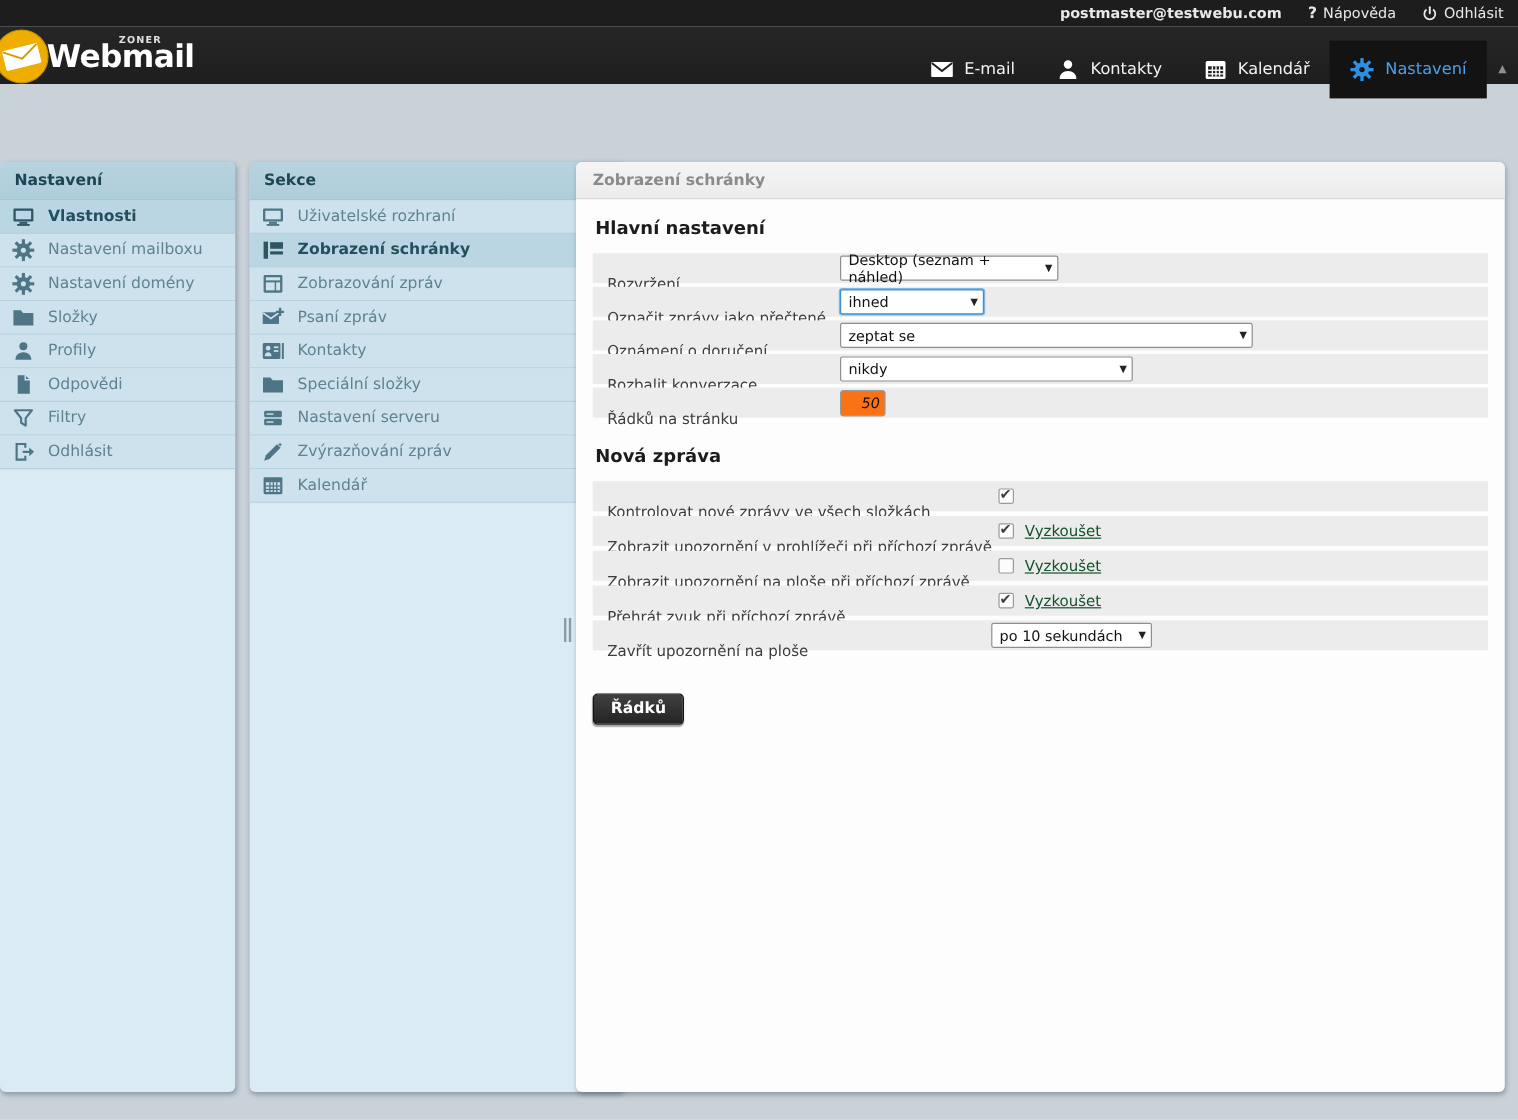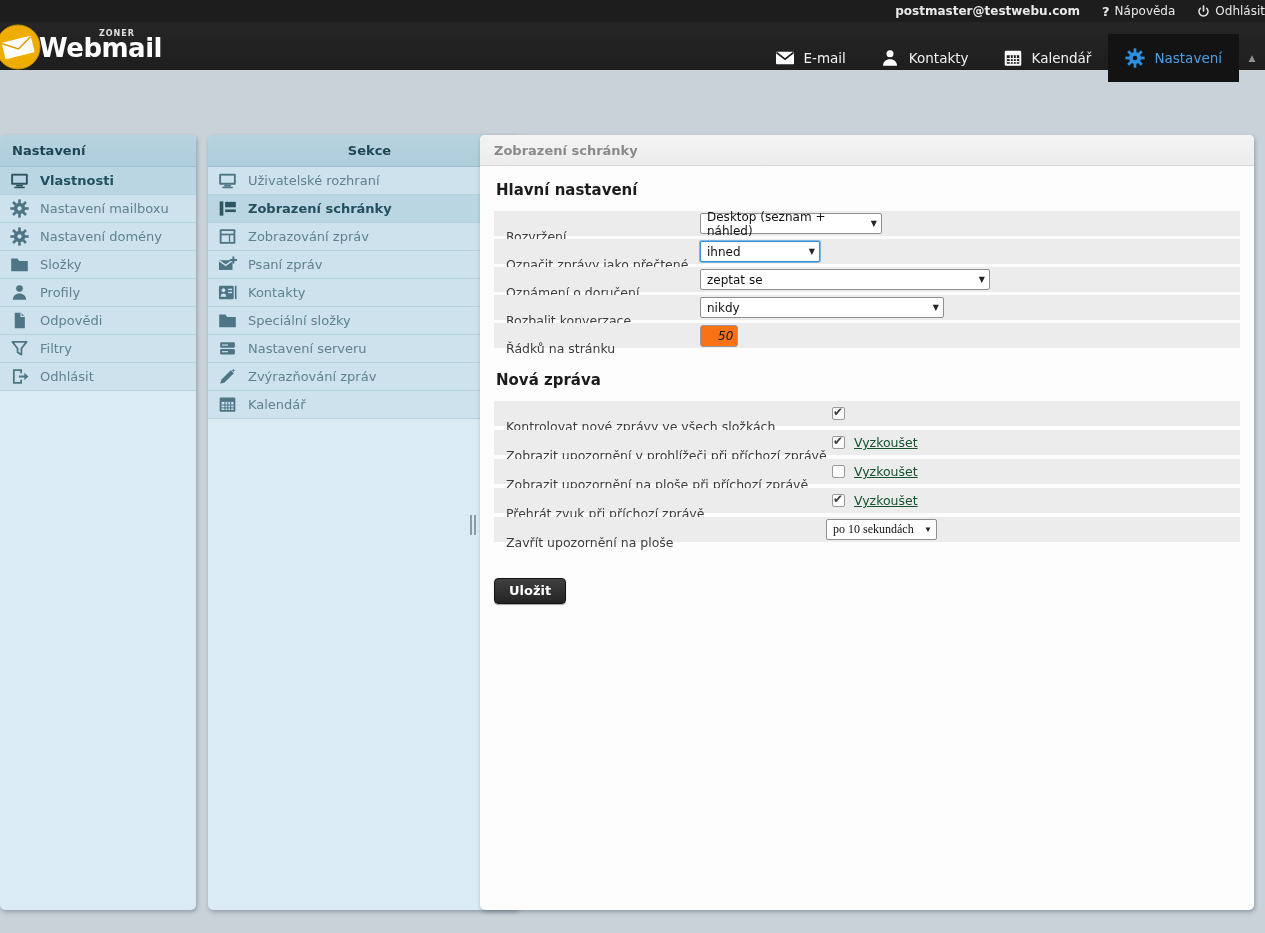--- a/index.html
+++ b/index.html
@@ -2,21 +2,21 @@
 <html><head>
 <meta charset="utf-8">
 <style>
   * { margin:0; padding:0; box-sizing:border-box; }
   html,body { width:1265px; height:933px; overflow:hidden;
     font-family:"DejaVu Sans", sans-serif; background:#cad2d9; }
 
   
   .topbar { position:absolute; left:0; top:0; width:1265px; height:22px;
     background:#1d1d1d; display:flex; align-items:center; justify-content:flex-end;
-    gap:22px; color:#e9e9e9; }
+    gap:22px; padding-right:12px; color:#e9e9e9; }
   .topbar .acct { font-size:12px; font-weight:bold; }
   .tb-item { display:flex; align-items:center; gap:5px; font-size:12px; cursor:pointer; }
   .qmark { font-weight:bold; font-size:13px; }
   .pwr { width:13px; height:13px; color:#e9e9e9; }
 
   
   .navbar { position:absolute; left:0; top:22px; width:1265px; height:48px;
     background:linear-gradient(#262626,#1e1e1e); }
   .logo-circle { position:absolute; left:-5px; top:2px; width:46px; height:46px; }
   .brand-name { position:absolute; left:39px; top:11px; color:#fff; font-size:26px;
@@ -29,21 +29,21 @@
   .nav-item .nico { width:20px; height:20px; color:#fff; --bg:#1e1e1e; }
   .nav-item.active { background:#131313; color:#4aa0e8; }
   .nav-item.active .nico { color:#2e8fe0; --bg:#131313; }
   .nav-collapse { width:26px; display:flex; align-items:center; justify-content:center;
     color:#8f8f8f; font-size:9px; cursor:pointer; }
 
   
   .panel { position:absolute; top:135px; height:775px; border-radius:5px;
     background:#daebf4; box-shadow:1px 2px 4px rgba(70,90,105,.45); overflow:hidden; }
   .panel-left  { left:0;   width:196px; }
-  .panel-mid   { left:208px; width:311px;text-align:center; }
+  .panel-mid   { left:208px; width:311px; }
   .panel-head { height:32px; line-height:32px; padding-left:12px;
     background:linear-gradient(#b7d3df,#aecdda); color:#1d4654;
     font-size:13px; font-weight:bold; border-bottom:1px solid #9dbecc; }
   .pitem { height:28px; display:flex; align-items:center; gap:11px; padding-left:10px;
     background:#cde2ec; border-bottom:1px solid #b6d2de; color:#5f8290;
     font-size:13px; cursor:pointer; }
   .pitem .ico { width:19px; height:19px; color:#4d7585; --bg:#cde2ec; flex:0 0 auto; }
   .pitem.active { background:#b9d6e2; color:#23505e; font-weight:bold; }
   .pitem.active .ico { color:#2d5563; --bg:#b9d6e2; }
 
@@ -64,22 +64,22 @@
   .frow { position:relative; height:25px; margin-bottom:3px; background:#ececec; }
   .frow2 { margin-bottom:4px; }
   .flabel { position:absolute; left:12px; top:5px; font-size:12.5px; color:#3d3d3d;margin-top:13px; }
 
   .select { position:absolute; left:206px; top:2px; height:21px; background:#fff;
     border:1px solid #8f8f8f; border-radius:2px; display:flex; align-items:center;
     justify-content:space-between; padding:0 4px 0 6px; font-size:12px; color:#111;
     cursor:pointer; }
   .select .arr { font-size:8px; color:#222; margin-left:6px; }
   .select.focus { border:1px solid #3d8fd6; box-shadow:0 0 0 1px #7db4e0; }
-  .w182{width:182px} .w122{width:120px} .w344{width:290px} .w208{width:244px}
-  .w117{width:111px; left:332px;font-family:Liberation Serif, serif;}
+  .w182{width:182px} .w122{width:120px} .w344{width:344px} .w208{width:244px}
+  .w117{width:134px; left:332px;}
   .tin { position:absolute; left:206px; top:2px; width:38px; height:22px;
     border:1px solid #999; border-radius:3px; font-size:12px; padding-left:17px;
     font-family:"DejaVu Sans", sans-serif; color:#111; background:#f97316;font-style:italic; }
 
   .cb { position:absolute; left:338px; top:6px; width:13px; height:13px;
     background:#fcfcfc; border:1px solid #9a9a9a; border-radius:2px; cursor:pointer; }
   .cb.on::after { content:"\2714"; position:absolute; left:0px; top:-3px;
     font-size:12px; color:#3c3c3c; }
   .lnk { position:absolute; left:360px; top:5px; font-size:12.5px; color:#14532d;
     text-decoration:underline; cursor:pointer; }
@@ -425,15 +425,15 @@
     </div>
 
     <div class="frow frow2">
       <span class="flabel">Zavřít upozornění na ploše</span>
       <div class="select w117">
         <span>po 10 sekundách</span>
         <span class="arr">▼</span>
       </div>
     </div>
 
-    <button class="save-btn">Uložit</button>
+    <button class="save-btn">Řádků</button>
   </div>
 </div>
 
 </body></html>

